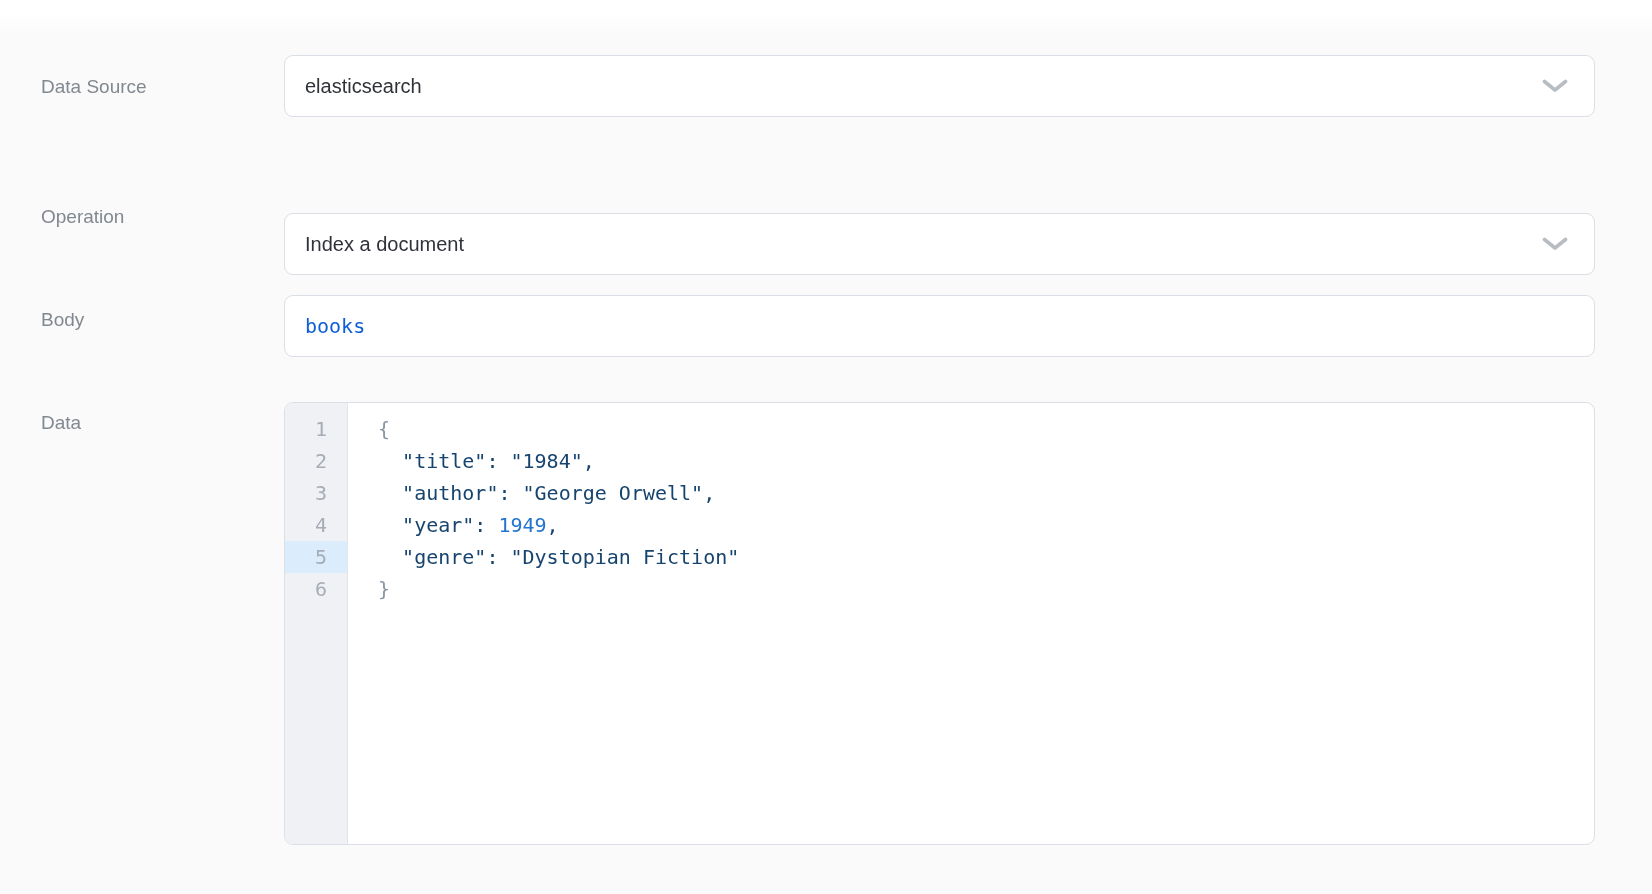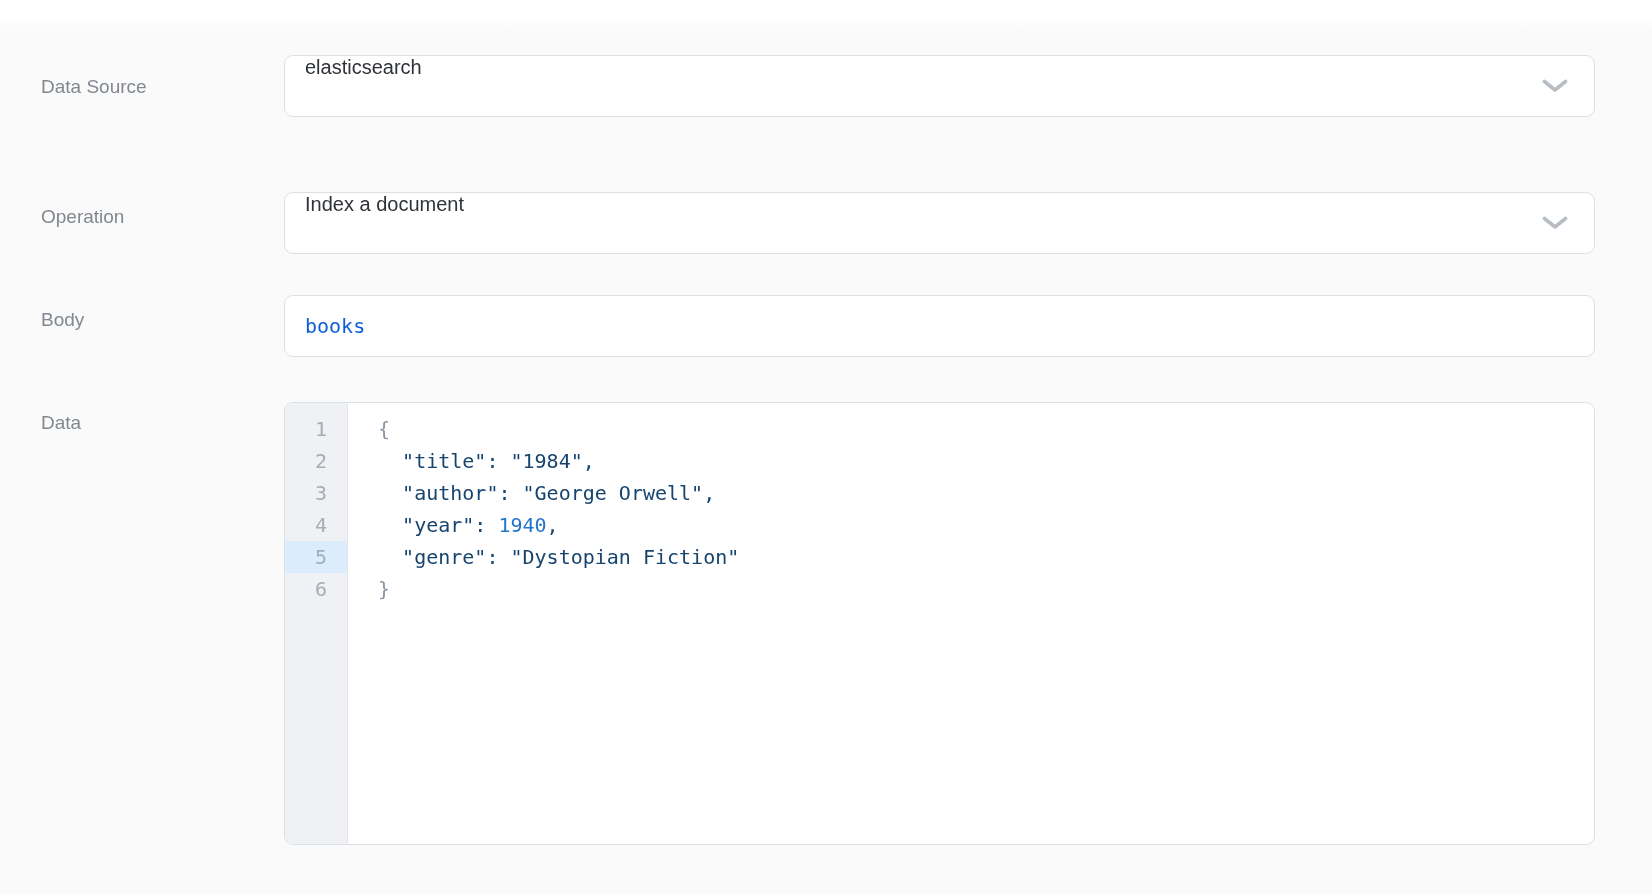--- a/index.html
+++ b/index.html
@@ -13,21 +13,21 @@
   }
   .field-label{
     position:absolute;left:41px;width:210px;
     font-size:19px;line-height:23px;font-weight:400;color:#82888f;
   }
   .control{
     position:absolute;left:284px;width:1311px;box-sizing:border-box;
     background:#ffffff;border:1px solid #dbdfe6;border-radius:9px;
   }
   .select{
-    height:62px;display:flex;align-items:flex-start;padding:0 20px;cursor:pointer;
+    height:62px;display:flex;align-items:center;padding:0 20px;cursor:pointer;
   }
   .select-value{font-size:20px;color:#2f3339;}
   .chevron{
     position:absolute;right:26px;top:50%;transform:translateY(-50%);
     display:flex;align-items:center;
   }
   .text-input{height:62px;display:flex;align-items:center;padding:12px 20px;cursor:text;}
   .input-value{
     font-family:"DejaVu Sans Mono","Liberation Mono",monospace;
     font-size:20px;color:#0d5ed8;
@@ -70,21 +70,21 @@
   <div class="control select" style="top:55px;">
     <span class="select-value">elasticsearch</span>
     <span class="chevron">
       <svg width="26" height="14" viewBox="0 0 26 14">
         <path d="M2.5 2.5 L13 11 L23.5 2.5" fill="none" stroke="#b8bdc4" stroke-width="3.6" stroke-linecap="round" stroke-linejoin="round"></path>
       </svg>
     </span>
   </div>
 
   <div class="field-label" style="top:205px;">Operation</div>
-  <div class="control select" style="top:192px;">
+  <div class="control select" style="top:213px;">
     <span class="select-value">Index a document</span>
     <span class="chevron">
       <svg width="26" height="14" viewBox="0 0 26 14">
         <path d="M2.5 2.5 L13 11 L23.5 2.5" fill="none" stroke="#b8bdc4" stroke-width="3.6" stroke-linecap="round" stroke-linejoin="round"></path>
       </svg>
     </span>
   </div>
 
   <div class="field-label" style="top:308px;">Body</div>
   <div class="control text-input" style="top:295px;">
@@ -98,19 +98,19 @@
         <div class="ln">2</div>
         <div class="ln">3</div>
         <div class="ln">4</div>
         <div class="ln active">5</div>
         <div class="ln">6</div>
       </div>
     <div class="code-content">
         <div class="code-line"><span class="tok-brace">{</span></div>
         <div class="code-line"><span class="tok-plain">  </span><span class="tok-string">"title"</span><span class="tok-punct">: </span><span class="tok-string">"1984"</span><span class="tok-punct">,</span></div>
         <div class="code-line"><span class="tok-plain">  </span><span class="tok-string">"author"</span><span class="tok-punct">: </span><span class="tok-string">"George Orwell"</span><span class="tok-punct">,</span></div>
-        <div class="code-line"><span class="tok-plain">  </span><span class="tok-string">"year"</span><span class="tok-punct">: </span><span class="tok-number">1940</span><span class="tok-punct">,</span></div>
+        <div class="code-line"><span class="tok-plain">  </span><span class="tok-string">"year"</span><span class="tok-punct">: </span><span class="tok-number">1949</span><span class="tok-punct">,</span></div>
         <div class="code-line"><span class="tok-plain">  </span><span class="tok-string">"genre"</span><span class="tok-punct">: </span><span class="tok-string">"Dystopian Fiction"</span></div>
         <div class="code-line"><span class="tok-brace">}</span></div>
       </div>
   </div>
 
 </div>
 
 </body></html>

